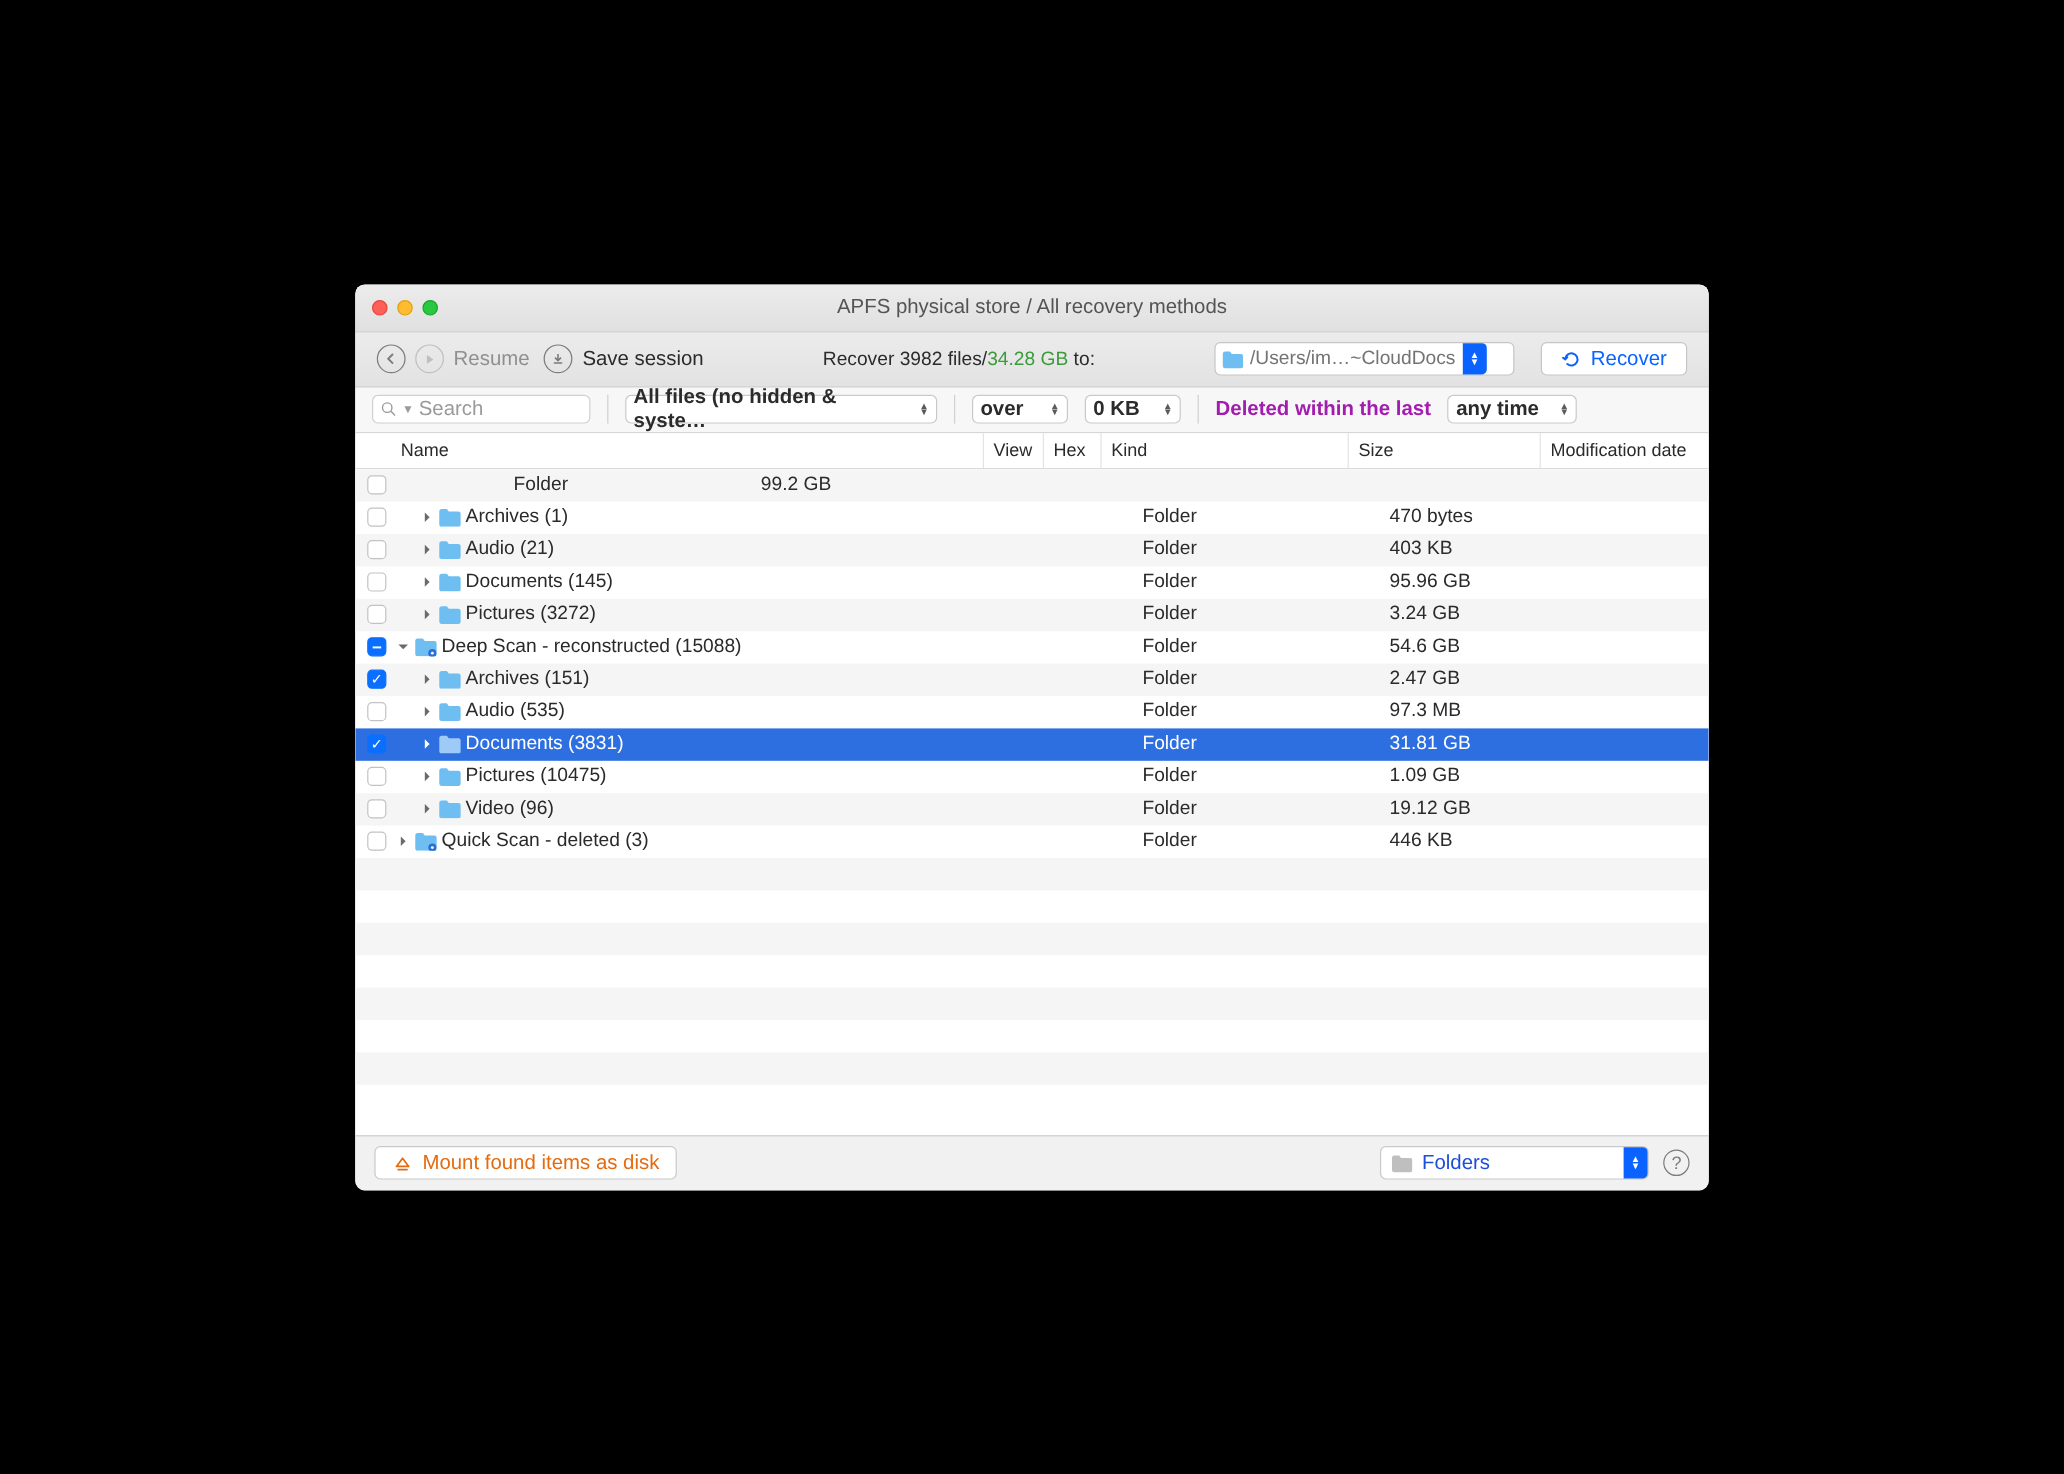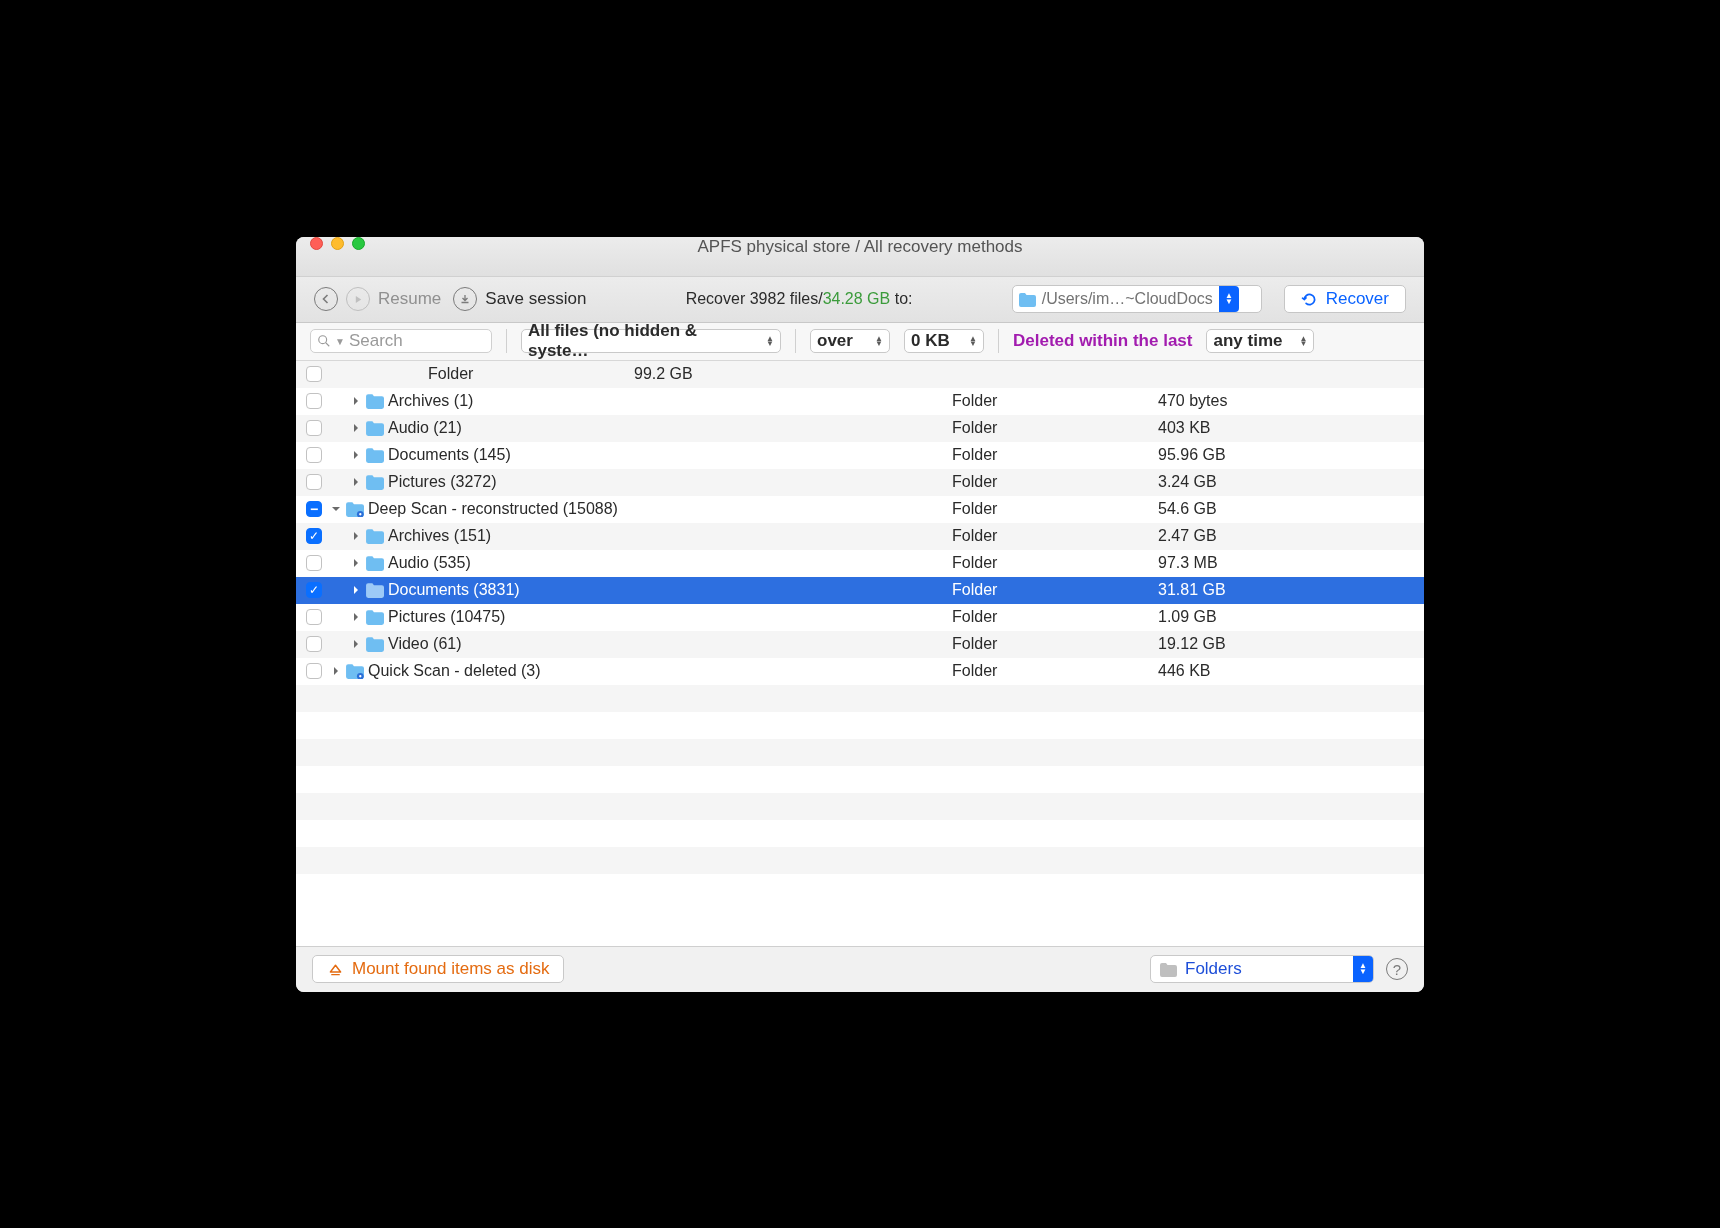--- a/index.html
+++ b/index.html
@@ -21,21 +21,21 @@
     box-shadow: 0 10px 40px rgba(0,0,0,0.5);
     display: flex;
     flex-direction: column;
     overflow: hidden;
   }
   .titlebar {
     height: 40px;
     background: linear-gradient(#ececec,#e0e0e0);
     border-bottom: 1px solid #d0d0d0;
     display: flex;
-    align-items: flex-start;
+    align-items: center;
     position: relative;
     padding: 0 14px;
   }
   .traffic-lights { display:flex; gap:8px; }
   .tl { width:13px; height:13px; border-radius:50%; }
   .tl.red{background:#ff5f57;border:0.5px solid #e1483f;}
   .tl.yellow{background:#febc2e;border:0.5px solid #e1a115;}
   .tl.green{background:#28c840;border:0.5px solid #17a82a;}
   .title { position:absolute; left:0; right:0; text-align:center; color:#545454; font-size:17px; }
   .toolbar {
@@ -212,20 +212,29 @@
     <span class="filter-label" style="font-weight:600;">Deleted within the last</span>
     <div class="combo" style="min-width:108px;justify-content:flex-end;">
       <span style="font-weight:600;">any time</span>
       <span class="updn">
           <span style="font-size:8px;">▲</span>
           <span style="font-size:8px;">▼</span>
         </span>
     </div>
   </div>
 
+  <div class="thead">
+    <div style="width:30px;"></div>
+    <div class="th" style="flex:0 0 494px;">Name</div>
+    <div class="th" style="flex:0 0 50px;">View</div>
+    <div class="th" style="flex:0 0 48px;">Hex</div>
+    <div class="th" style="flex:0 0 206px;">Kind</div>
+    <div class="th" style="flex:0 0 160px;">Size</div>
+    <div class="th" style="flex:1;border-right:none;">Modification date</div>
+  </div>
 
   <div class="list" id="list">
       <div class="row stripe">
         <div class="cb"></div>
         <div class="c-view"></div>
         <div class="c-hex"></div>
         <div class="c-kind">Folder</div>
         <div class="c-size">99.2 GB</div>
         <div class="c-mod"></div>
       </div>
@@ -436,21 +445,21 @@
           <span class="disclosure">
             <svg width="10" height="10" viewBox="0 0 10 10">
               <path d="M3 1 L7 5 L3 9 Z" fill="currentColor"></path>
             </svg>
           </span>
           <span>
             <svg width="19" height="16" viewBox="0 0 18 15" style="margin-right:4px;">
               <path d="M1 3 Q1 1 3 1 L7 1 L8.5 3 L16 3 Q18 3 18 5 L18 13 Q18 15 16 15 L3 15 Q1 15 1 13 Z" fill="#6fbef2"></path>
             </svg>
           </span>
-          <span>Video (61)</span>
+          <span>Video (96)</span>
         </div>
         <div class="c-view"></div>
         <div class="c-hex"></div>
         <div class="c-kind">Folder</div>
         <div class="c-size">19.12 GB</div>
         <div class="c-mod"></div>
       </div>
       <div class="row">
         <div class="cb"></div>
         <div class="c-name name-cell">

